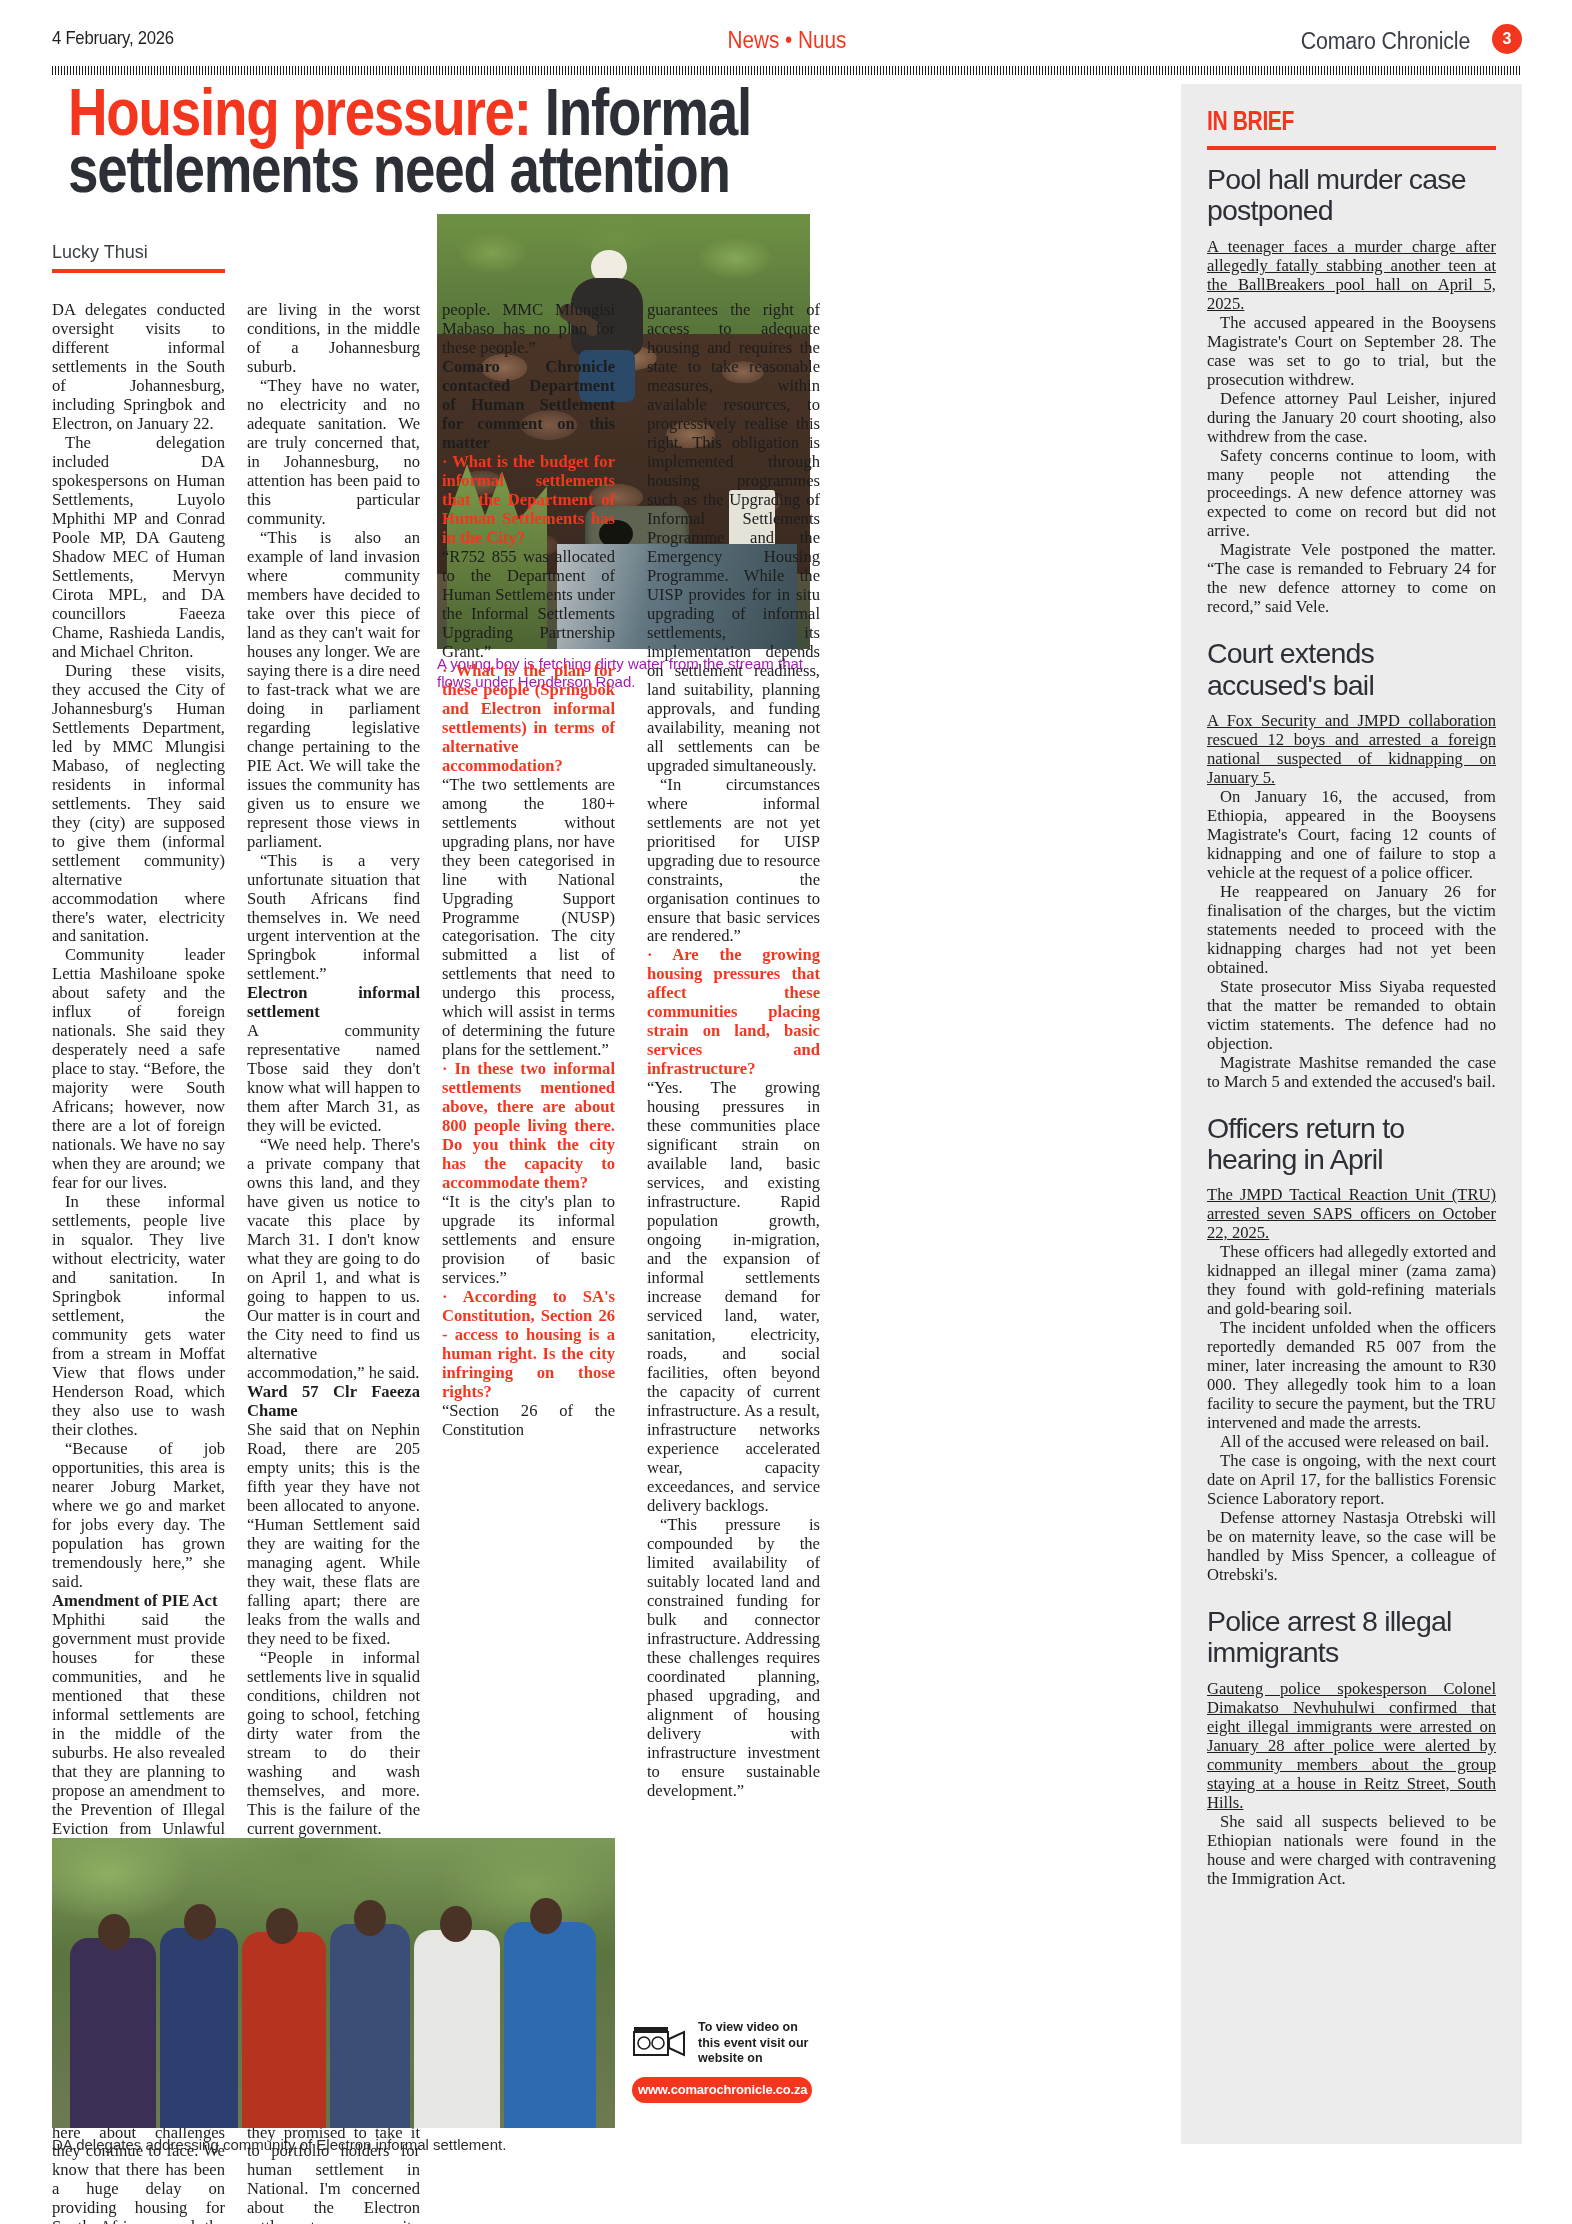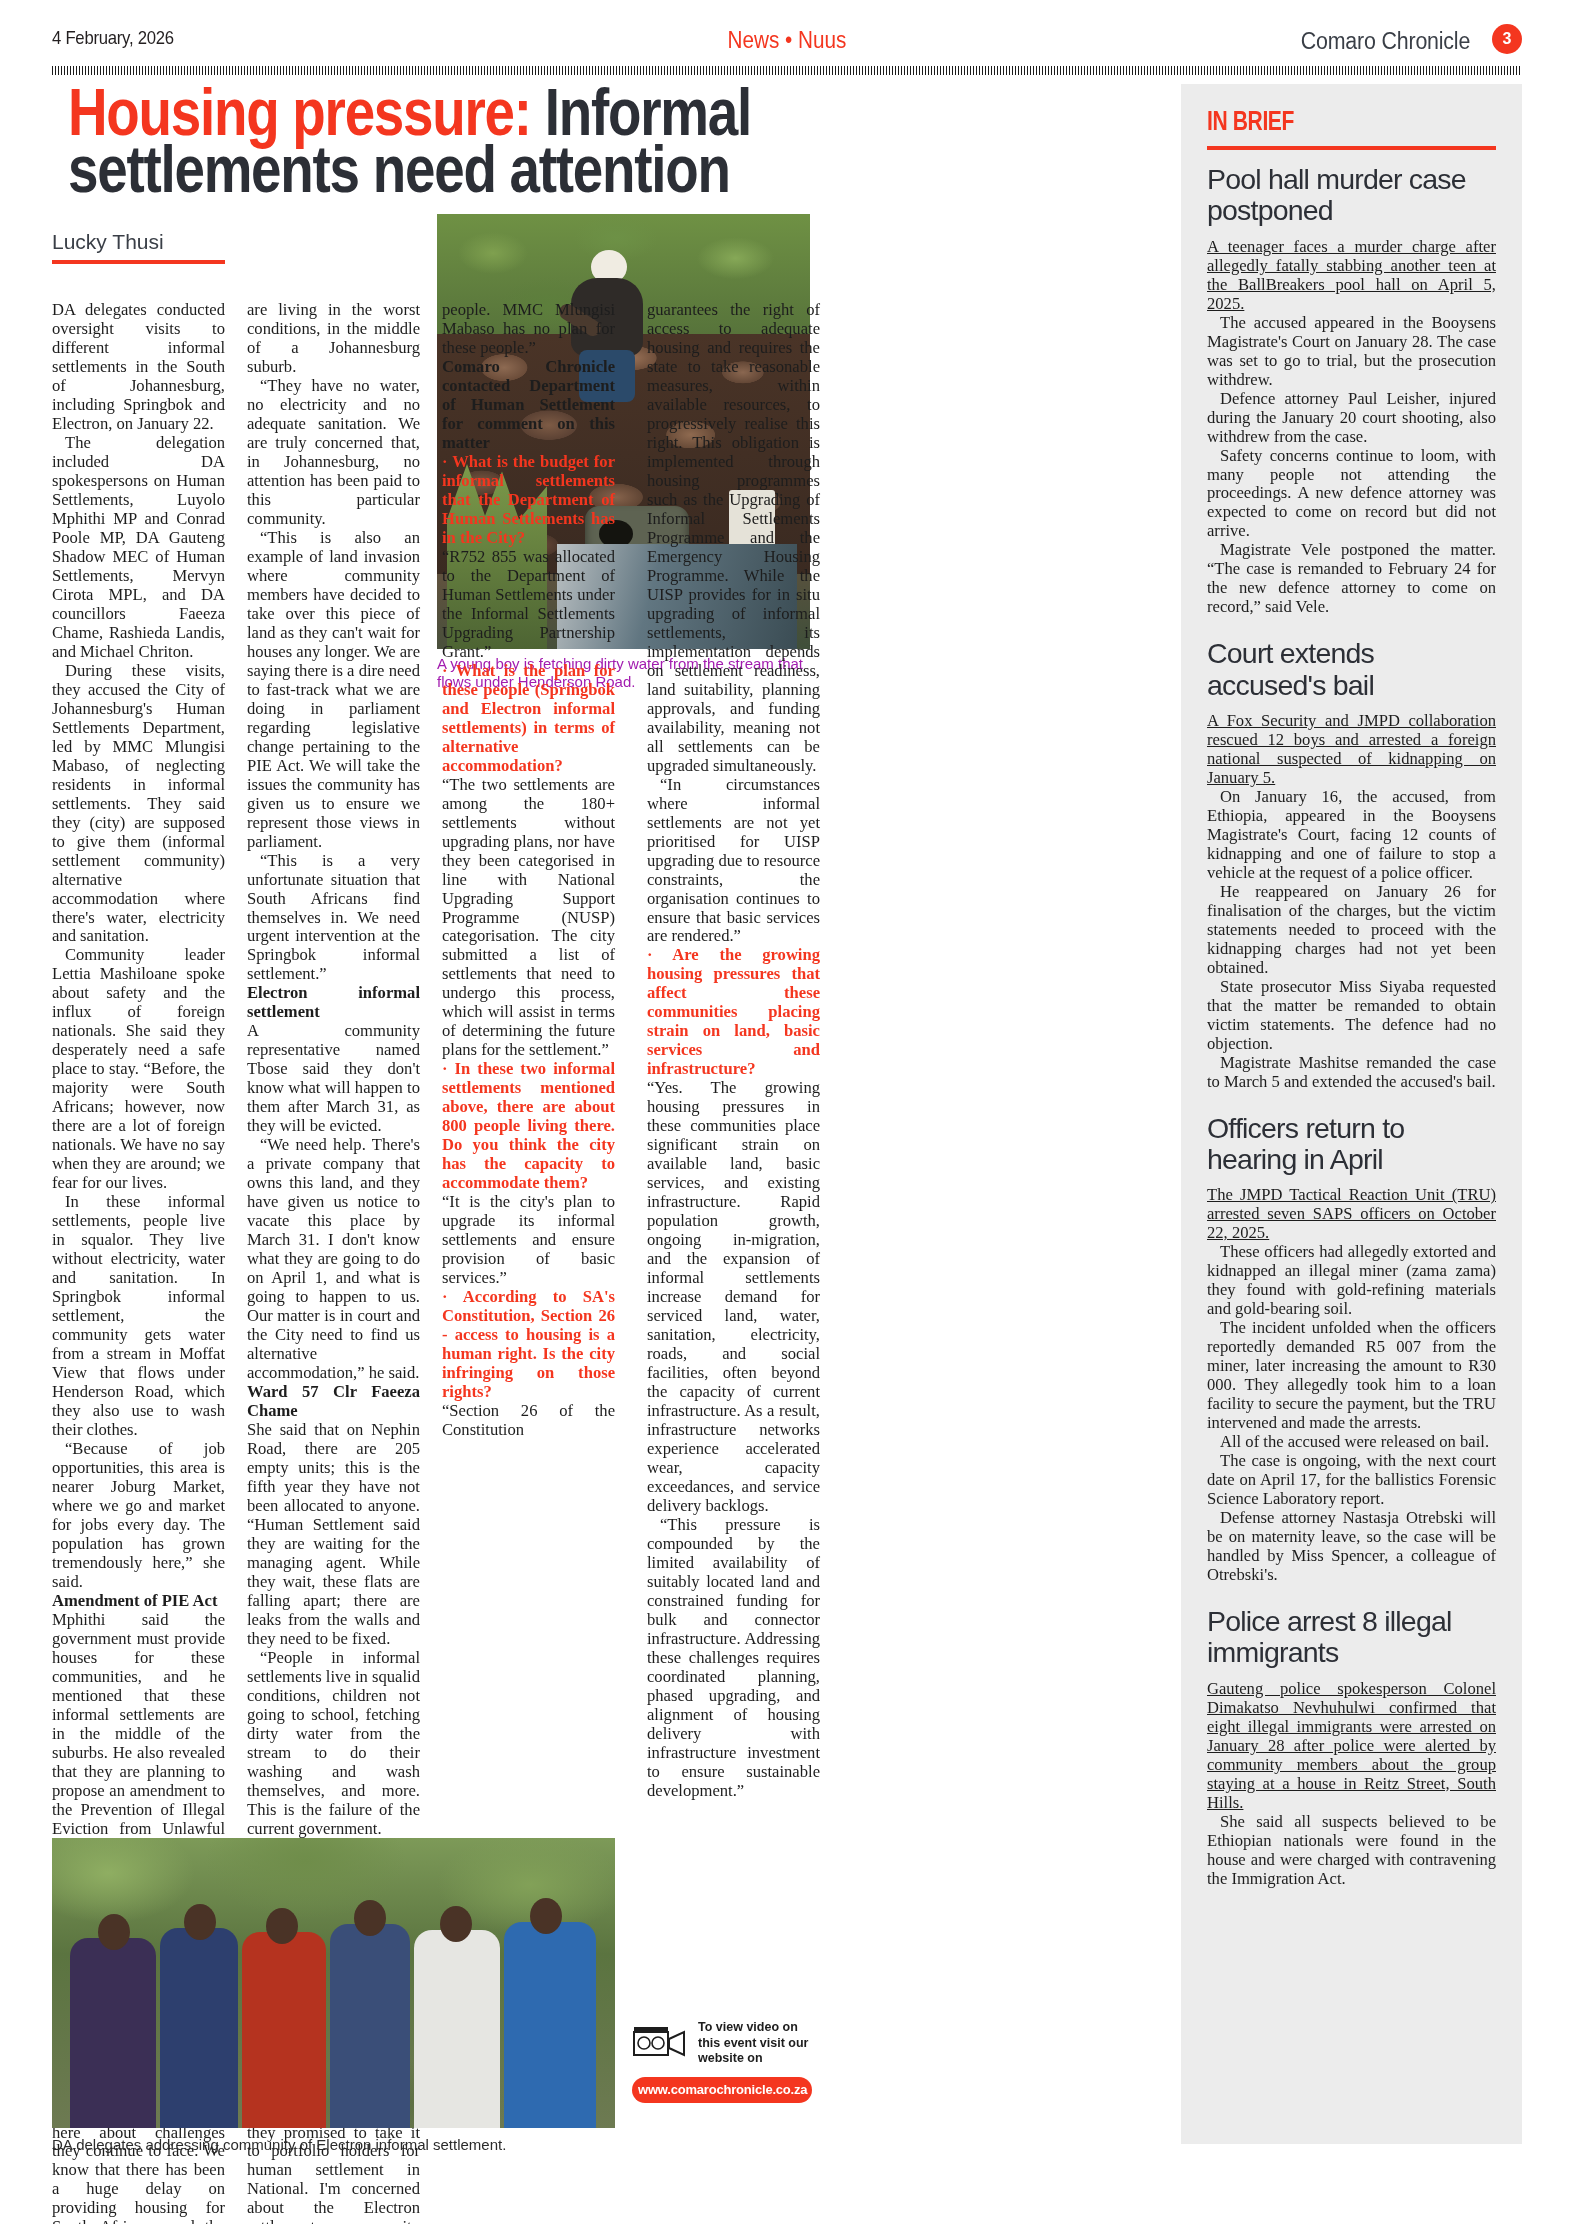--- a/index.html
+++ b/index.html
@@ -59,22 +59,22 @@
     letter-spacing: -1.5px;
     color: #2c2f36;
     transform: scaleX(0.83); transform-origin: left top;
     width: 915px;
     margin-bottom: 4px;
   }
   .headline .hl-red { color: #f4361f; }
 
   .byline {
     font-family: "Liberation Sans", sans-serif;
-    font-size: 21px; color: #3a3f47;
-    margin-top: 18px;
+    font-size: 18px; color: #3a3f47;
+    margin-top: 30px;
   }
   .byline-rule {
     width: 173px; height: 4px; background: #f4361f;
     margin-top: 6px; margin-bottom: 9px;
   }
 
   
   .cols {
     position: absolute; left: 52px; top: 300px;
     width: 758px;
@@ -404,21 +404,21 @@
 <div class="photo-bottom-caption">DA delegates addressing community of Electron informal settlement.</div>
 
 <div class="sidebar">
   <div class="sb-inbrief">IN BRIEF</div>
   <div class="sb-inbrief-rule"></div>
   <div id="sb-items">
       <div class="sb-item">
         <div class="sb-head">Pool hall murder case postponed</div>
         <div class="sb-body">
           <p class="noind">A teenager faces a murder charge after allegedly fatally stabbing another teen at the BallBreakers pool hall on April 5, 2025.</p>
-          <p>The accused appeared in the Booysens Magistrate's Court on January 28. The case was set to go to trial, but the prosecution withdrew.</p>
+          <p>The accused appeared in the Booysens Magistrate's Court on September 28. The case was set to go to trial, but the prosecution withdrew.</p>
           <p>Defence attorney Paul Leisher, injured during the January 20 court shooting, also withdrew from the case.</p>
           <p>Safety concerns continue to loom, with many people not attending the proceedings. A new defence attorney was expected to come on record but did not arrive.</p>
           <p>Magistrate Vele postponed the matter. “The case is remanded to February 24 for the new defence attorney to come on record,” said Vele.</p>
         </div>
       </div>
       <div class="sb-item">
         <div class="sb-head">Court extends accused's bail</div>
         <div class="sb-body">
           <p class="noind">A Fox Security and JMPD collaboration rescued 12 boys and arrested a foreign national suspected of kidnapping on January 5.</p>
           <p>On January 16, the accused, from Ethiopia, appeared in the Booysens Magistrate's Court, facing 12 counts of kidnapping and one of failure to stop a vehicle at the request of a police officer.</p>

